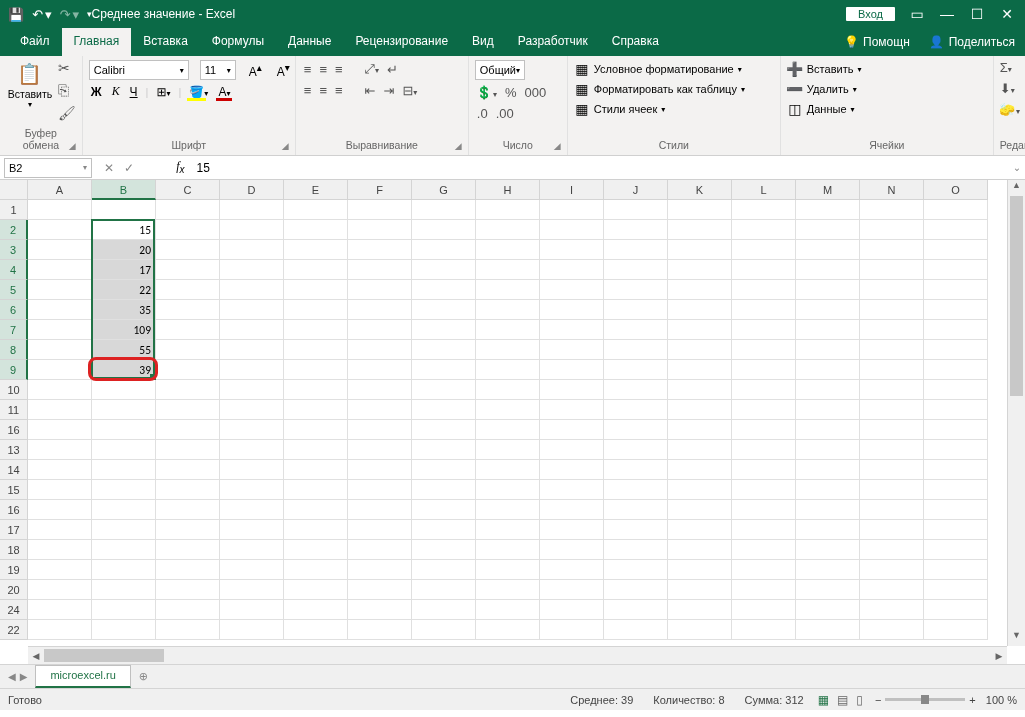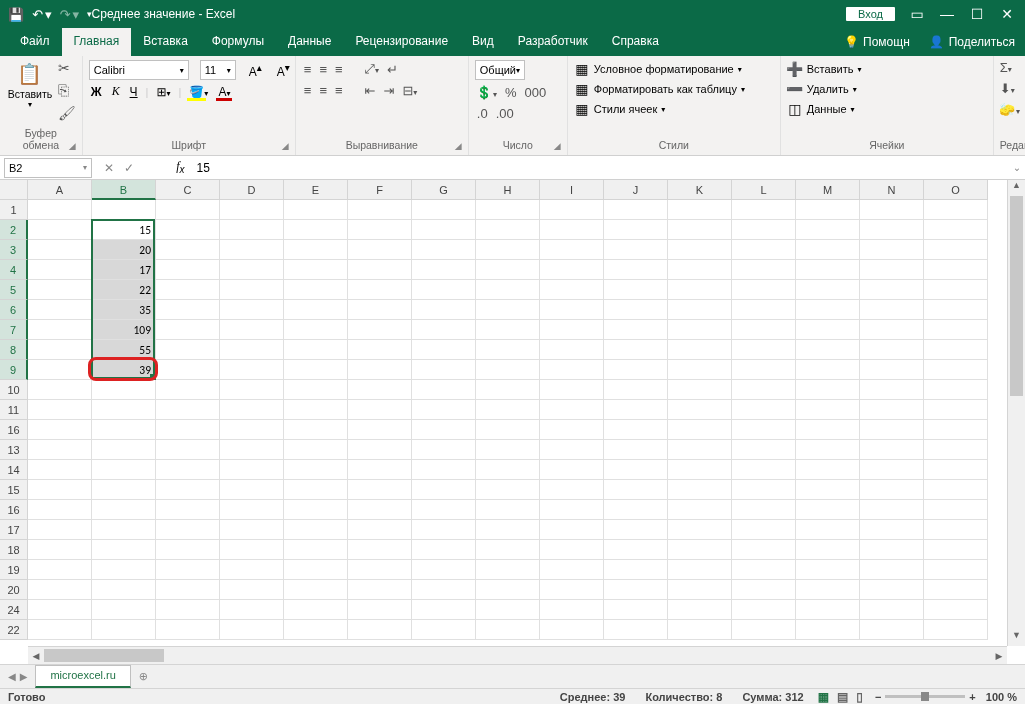--- a/index.html
+++ b/index.html
@@ -104,21 +104,21 @@
 
 
 .sheet-bar { height: 24px; background: #f0f0f0; border-top: 1px solid #d4d4d4; display: flex; align-items: stretch; font-size: 11px; }
 .sheet-nav { display: flex; align-items: center; gap: 4px; padding: 0 8px; color: #888; }
 .sheet-nav span { cursor: pointer; font-size: 10px; }
 .sheet-tab { background: #fff; border: 1px solid #c0c0c0; border-bottom: 2px solid #217346; padding: 3px 14px; color: #217346; cursor: pointer; }
 .sheet-add { padding: 0 8px; display: flex; align-items: center; cursor: pointer; color: #888; }
 .sheet-flex { flex: 1; }
 
 
-.status-bar { height: 16px; background: #f0f0f0; border-top: 1px solid #d4d4d4; display: flex; align-items: center; font-size: 11px; color: #444; padding: 0 8px; font-weight: bold; }
+.status-bar { height: 22px; background: #f0f0f0; border-top: 1px solid #d4d4d4; display: flex; align-items: center; font-size: 11px; color: #444; padding: 0 8px; }
 .status-left { flex: 1; }
 .status-stat { padding: 0 10px; }
 .view-btn { padding: 0 4px; font-size: 12px; cursor: pointer; color: #666; }
 .view-btn.active { color: #217346; }
 .zoom { display: flex; align-items: center; gap: 4px; padding-left: 8px; }
 .zoom-slider { width: 80px; height: 3px; background: #c0c0c0; position: relative; }
 .zoom-thumb { position: absolute; top: -3px; left: 50%; width: 8px; height: 9px; background: #888; transform: translateX(-50%); }
 </style>
 </head>
 <body>

